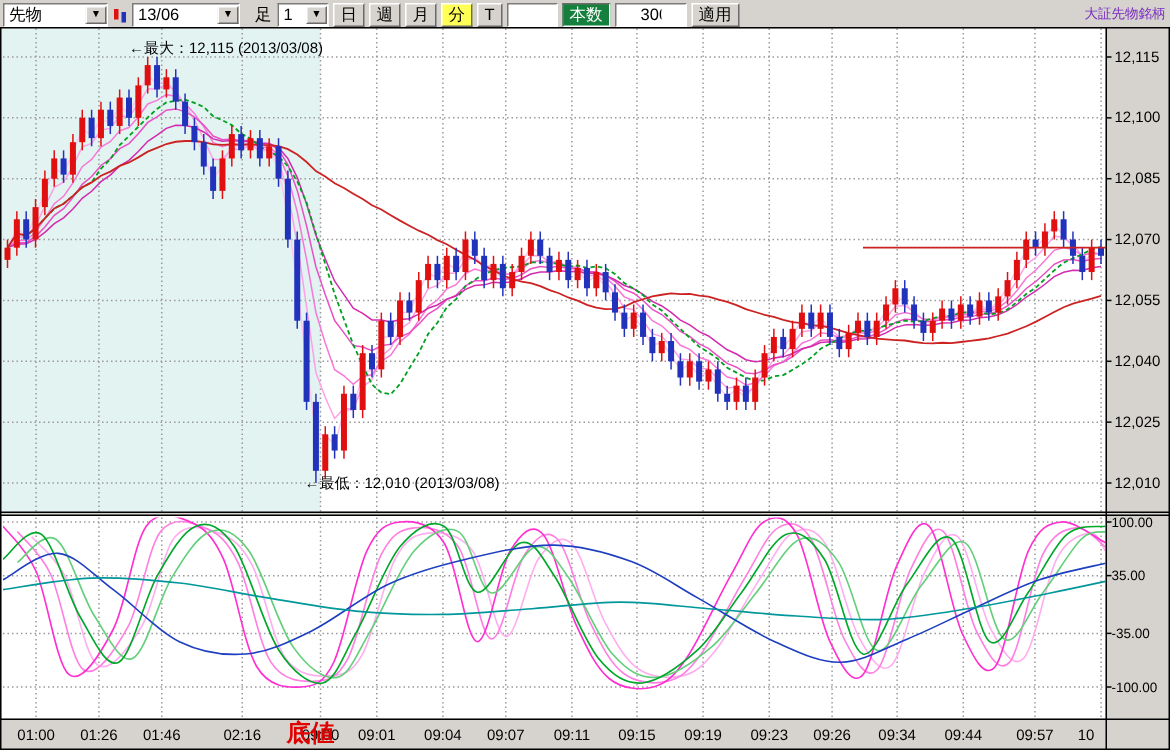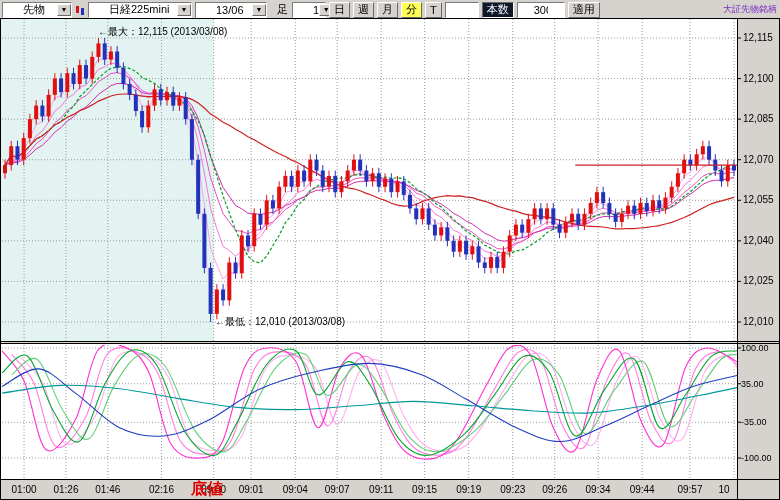--- a/index.html
+++ b/index.html
@@ -3,64 +3,60 @@
 <meta charset="utf-8">
 <style>
   *{margin:0;padding:0;box-sizing:border-box}
   html,body{width:780px;height:500px;overflow:hidden;background:#d6d3ce;
     font-family:"Liberation Sans",sans-serif;}
   .window{position:relative;width:780px;height:500px;background:#d6d3ce;}
   
   .toolbar{height:18px;display:flex;align-items:center;gap:3px;padding:1px 3px 0 2px;}
   .combo{display:flex;align-items:center;height:16px;background:#fff;
     border:1px solid;border-color:#7a7a7a #ffffff #ffffff #7a7a7a;
-    font-size:11px;padding-left:20px;white-space:nowrap;}
+    font-size:11px;padding-left:3px;white-space:nowrap;}
   .combo .arrow{width:14px;height:12px;background:#d6d3ce;margin-left:auto;
     border:1px solid;border-color:#ffffff #6a6a6a #6a6a6a #ffffff;
     font-size:7px;line-height:10px;text-align:center;color:#000;flex:none;}
   .btn{height:16px;font-size:11px;padding:0 4px;background:#d6d3ce;
     border:1px solid;border-color:#ffffff #6a6a6a #6a6a6a #ffffff;
     display:flex;align-items:center;white-space:nowrap;cursor:default;}
   .btn.active-yellow{background:#ffff55;}
-  .btn.active-dark{background:#0f172a;color:#fff;border-color:#6a6a6a #ffffff #ffffff #6a6a6a;}
+  .btn.active-dark{background:#15803d;color:#fff;border-color:#6a6a6a #ffffff #ffffff #6a6a6a;}
   input.num{height:16px;font-size:11px;border:1px solid;
     border-color:#7a7a7a #ffffff #ffffff #7a7a7a;padding:0 16px;background:#fff;}
   .tlabel{font-size:11px;padding:0 1px;white-space:nowrap;}
   .corner{margin-left:auto;font-size:9px;color:#7b2fc0;white-space:nowrap;font-family:Liberation Mono, monospace;}
   .mini-candles{position:relative;width:10px;height:12px;flex:none;}
   .mini-candles i{position:absolute;width:3px;}
   .mini-candles i.r{left:1px;top:2px;height:7px;background:#dd1111;}
   .mini-candles i.b{left:6px;top:4px;height:7px;background:#2233bb;}
   
   .chart-region{position:absolute;left:0;top:18px;width:680px;height:482px;}
   .chart-region svg{position:absolute;left:0;top:0;}
-  .anno{position:absolute;font-size:10px;color:#000;white-space:nowrap;pointer-events:none;margin-left:12px;}
+  .anno{position:absolute;font-size:10px;color:#000;white-space:nowrap;pointer-events:none;}
   .anno-max{left:86px;top:7px;}
   .anno-min{left:203px;top:297px;}
   .bottom-red{position:absolute;left:191px;top:461px;font-size:16px;font-weight:bold;
     color:#e00000;white-space:nowrap;pointer-events:none;text-align:center;}
 </style>
 </head>
 <body>
 
 <div class="window">
 
   <div class="toolbar">
     <div class="combo" style="width:70px">
       <span>先物</span>
       <span class="arrow">▼</span>
     </div>
     <span class="mini-candles">
         <i class="r"></i>
         <i class="b"></i>
       </span>
-    <div class="combo" style="width:104px">
-      <span>日経225mini</span>
-      <span class="arrow">▼</span>
-    </div>
     <div class="combo" style="width:72px">
       <span>13/06</span>
       <span class="arrow">▼</span>
     </div>
     <span class="tlabel" style="margin-left:6px">足</span>
     <div class="combo" style="width:34px">
       <span>1</span>
       <span class="arrow">▼</span>
     </div>
     <div class="btn">日</div>

